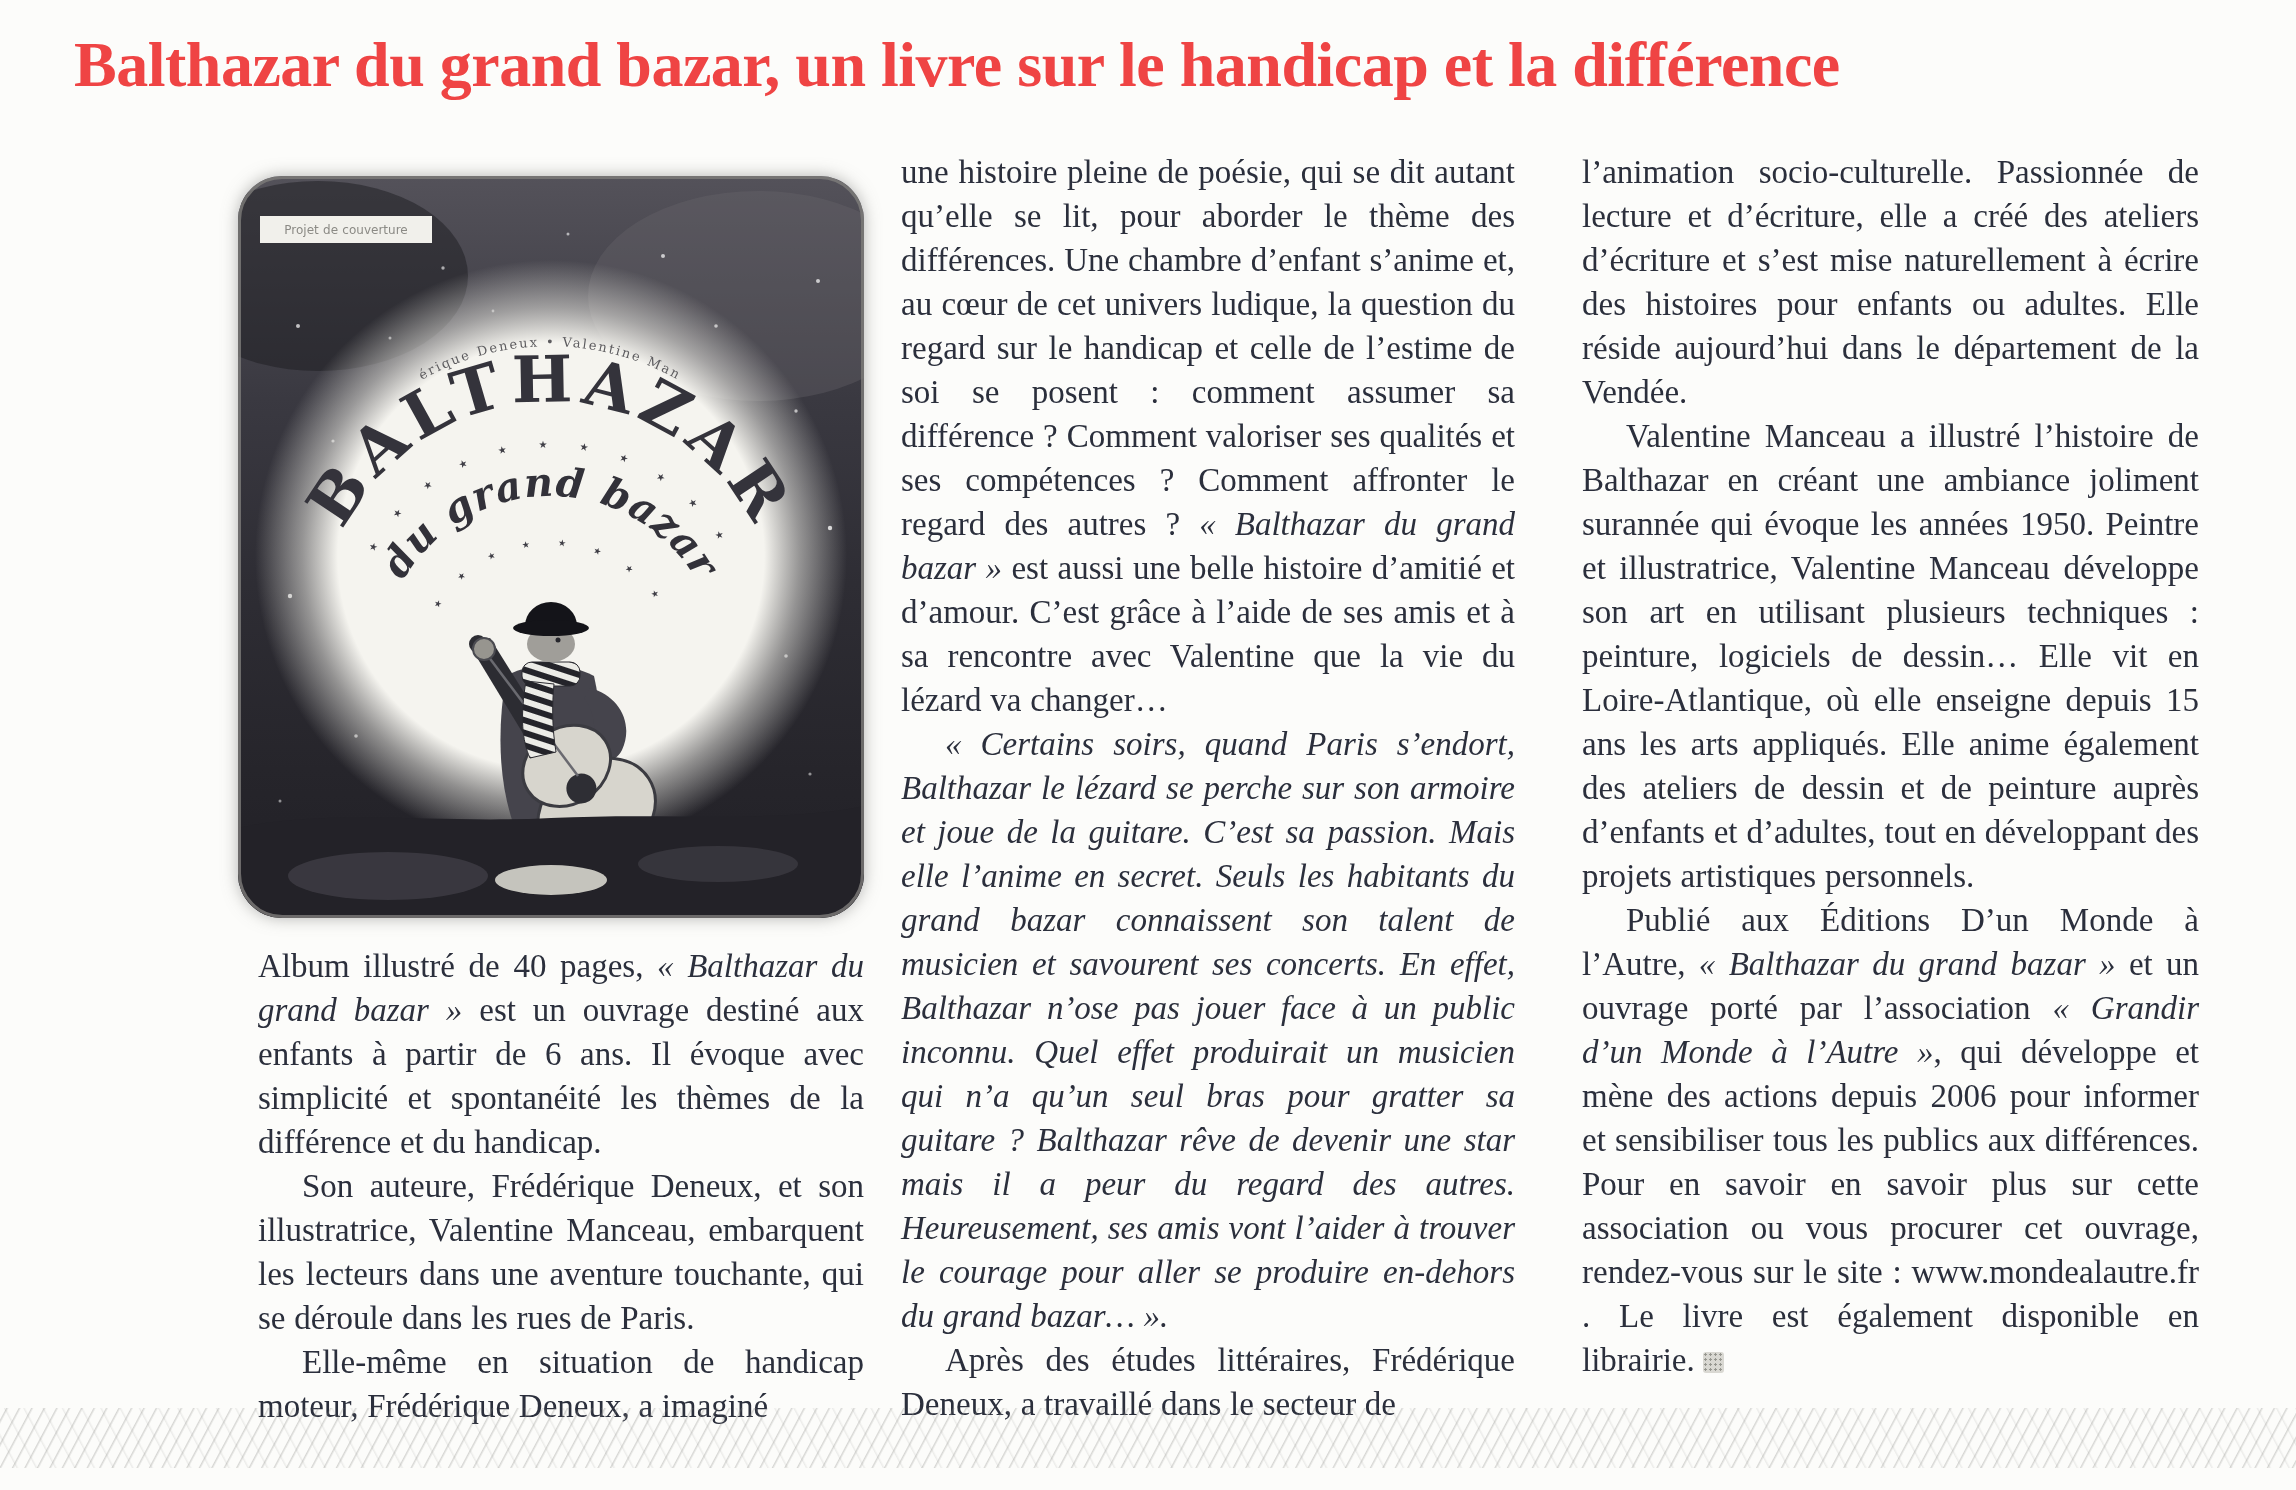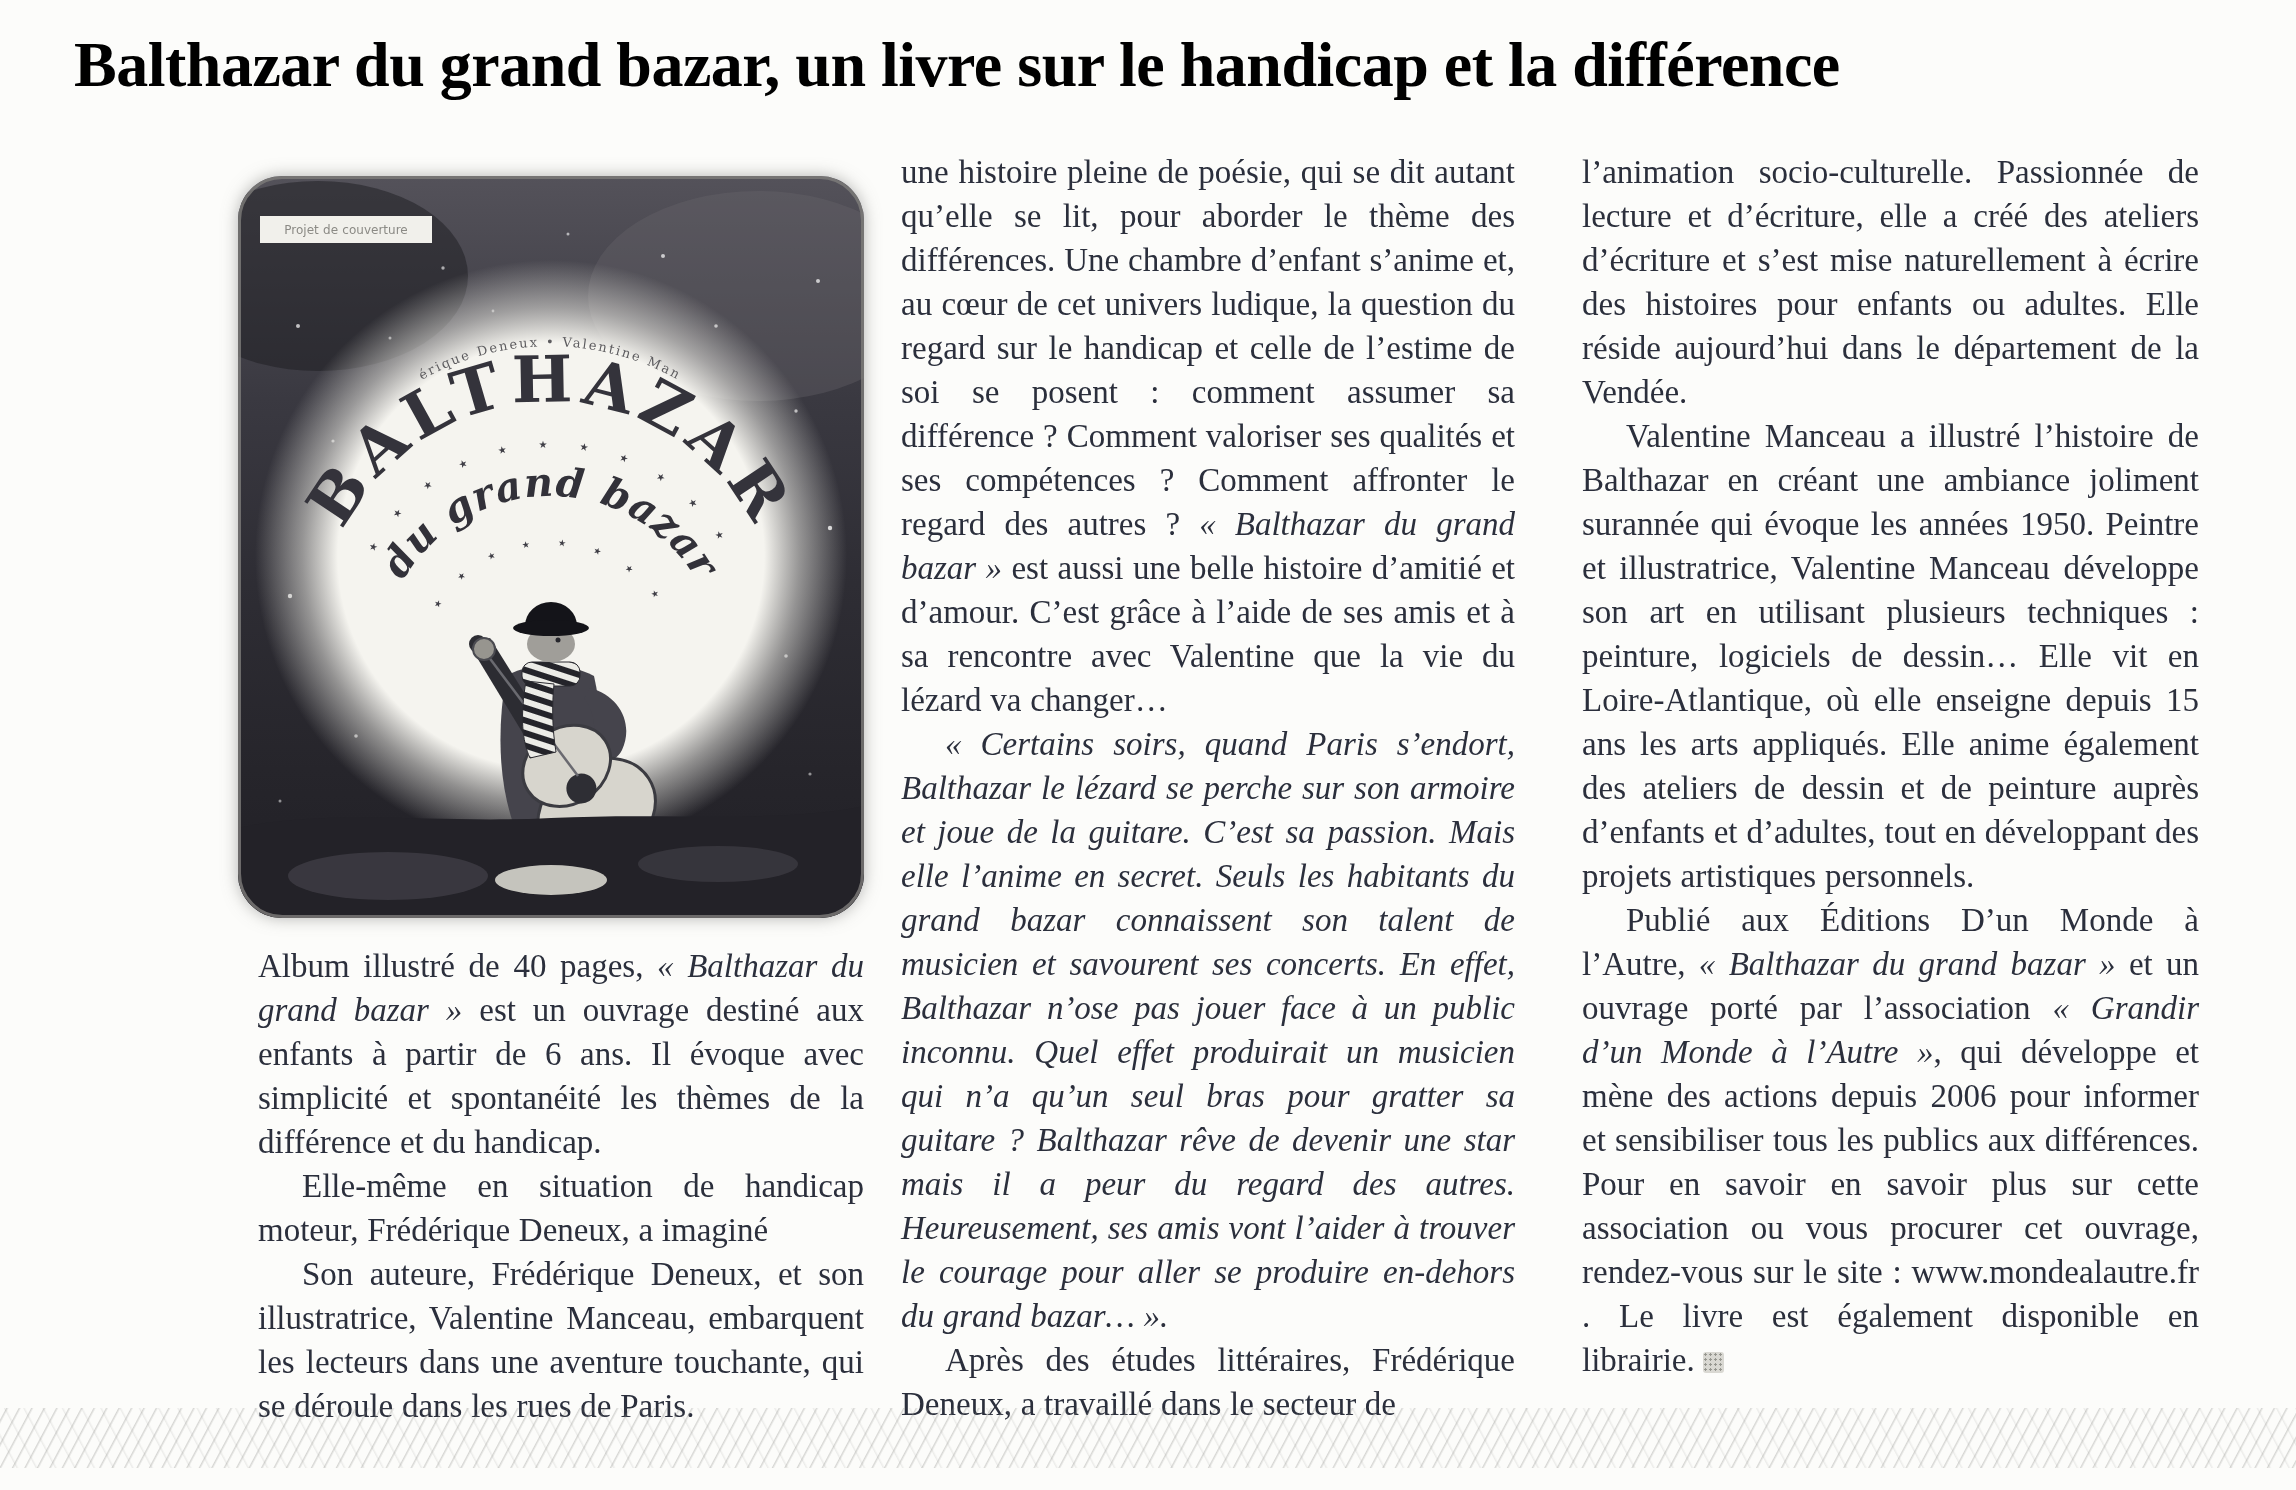--- a/index.html
+++ b/index.html
@@ -4,21 +4,21 @@
 <style>
   html,body { margin:0; padding:0; background:#e6e6e3; }
   .page {
     position:relative; width:2296px; height:1490px;
     background:#fcfcfa; overflow:hidden;
     font-family:"Liberation Serif", serif; color:#2b2f3c;
   }
   .headline {
     position:absolute; left:74px; top:28px; width:2160px;
     font-size:64px; line-height:1.15; font-weight:700; letter-spacing:-0.5px;
-    color:#000000; font-family:"Liberation Serif", serif;
+    color:#ef4444; font-family:"Liberation Serif", serif;
   }
   .col {
     position:absolute; text-align:justify; font-size:33px; line-height:44px;
     hyphens:auto; -webkit-hyphens:auto; word-spacing:0.5px;
   }
   .col p { margin:0; }
   .col p.indent { text-indent:44px; }
   .it { font-style:italic; }
   #col1 { left:238px; top:176px; width:626px; }
   #col2 { left:901px; top:150px; width:614px; }
@@ -173,22 +173,22 @@
           <g>
             <rect x="22" y="40" width="172" height="27" fill="#f1f0eb"></rect>
             <text x="108" y="58" font-family="DejaVu Sans, sans-serif" font-size="12" fill="#8b8a85" text-anchor="middle">Projet de couverture</text>
           </g>
         </g>
         <rect x="1.5" y="1.5" width="623" height="739" rx="43" fill="none" stroke="#7e7d7b" stroke-width="3" opacity="0.8"></rect>
       </svg>
     </div>
     <div class="col1-text coltext">
         <p><span>Album illustré de 40 pages, </span><span class="it">« Balthazar du grand bazar »</span><span> est un ouvrage destiné aux enfants à partir de 6 ans. Il évoque avec simplicité et spontanéité les thèmes de la différence et du handicap.</span></p>
+        <p class="indent"><span>Son auteure, Frédérique Deneux, et son illustratrice, Valentine Manceau, embarquent les lecteurs dans une aventure touchante, qui se déroule dans les rues de Paris.</span></p>
         <p class="indent"><span>Elle-même en situation de handicap moteur, Frédérique Deneux, a imaginé</span></p>
-        <p class="indent"><span>Son auteure, Frédérique Deneux, et son illustratrice, Valentine Manceau, embarquent les lecteurs dans une aventure touchante, qui se déroule dans les rues de Paris.</span></p>
       </div>
   </div>
 
   <div id="col2" class="col coltext">
       <p><span>une histoire pleine de poésie, qui se dit autant qu’elle se lit, pour aborder le thème des différences. Une chambre d’enfant s’anime et, au cœur de cet univers ludique, la question du regard sur le handicap et celle de l’estime de soi se posent : comment assumer sa différence ? Comment valoriser ses qualités et ses compétences ? Comment affronter le regard des autres ? </span><span class="it">« Balthazar du grand bazar »</span><span> est aussi une belle histoire d’amitié et d’amour. C’est grâce à l’aide de ses amis et à sa rencontre avec Valentine que la vie du lézard va changer…</span></p>
       <p class="indent"><span class="it">« Certains soirs, quand Paris s’endort, Balthazar le lézard se perche sur son armoire et joue de la guitare. C’est sa passion. Mais elle l’anime en secret. Seuls les habitants du grand bazar connaissent son talent de musicien et savourent ses concerts. En effet, Balthazar n’ose pas jouer face à un public inconnu. Quel effet produirait un musicien qui n’a qu’un seul bras pour gratter sa guitare ? Balthazar rêve de devenir une star mais il a peur du regard des autres. Heureusement, ses amis vont l’aider à trouver le courage pour aller se produire en-dehors du grand bazar… ».</span></p>
       <p class="indent"><span>Après des études littéraires, Frédérique Deneux, a travaillé dans le secteur de</span></p>
     </div>
 
   <div id="col3" class="col coltext">

